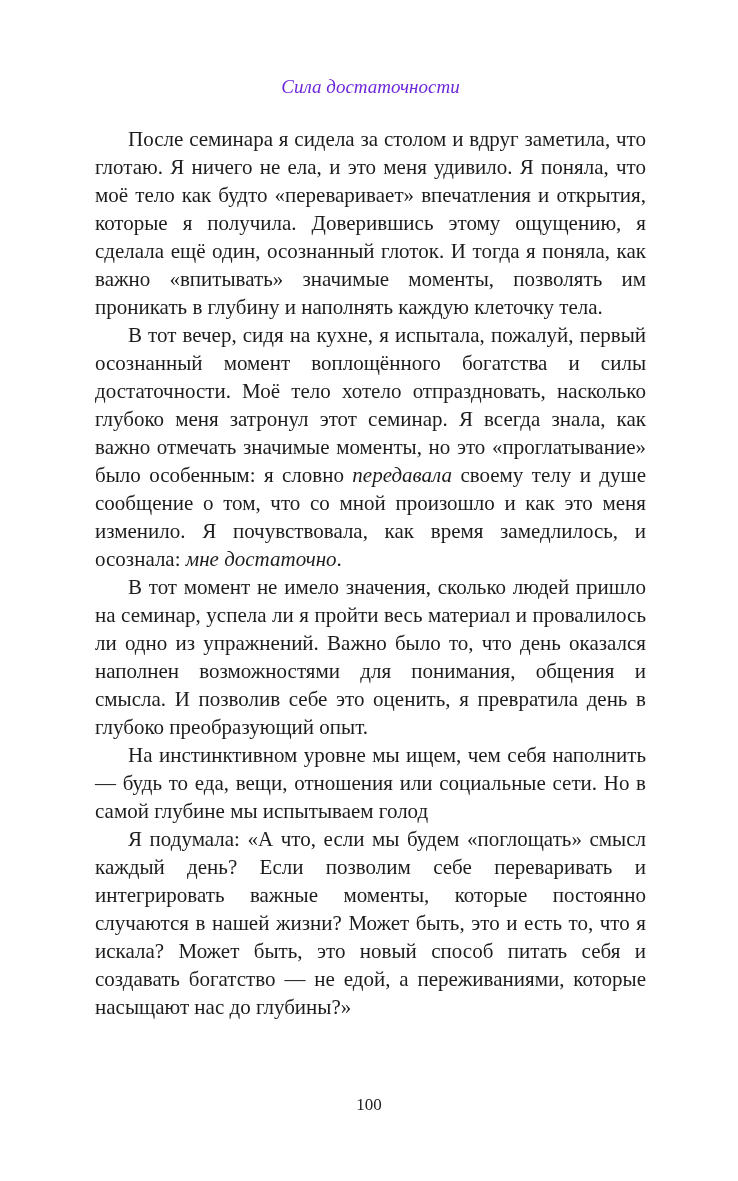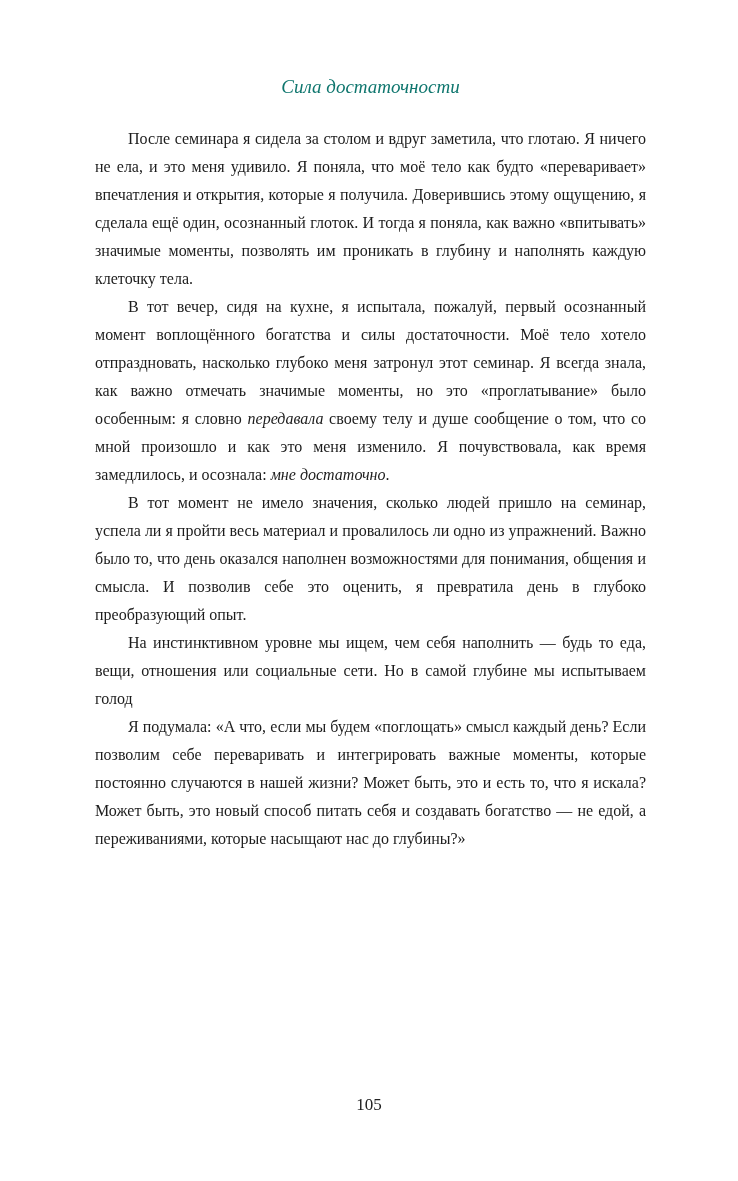--- a/index.html
+++ b/index.html
@@ -17,24 +17,24 @@
     font-family: "Liberation Serif", "DejaVu Serif", serif;
     color: #1c1c1c;
     overflow: hidden;
   }
   .running-title {
     text-align: center;
     font-style: italic;
     font-size: 19px;
     line-height: 1.2;
     margin-bottom: 26px;
-    color: #0f766e;
+    color: #6d28d9;
   }
   .body-text {
-    font-size: 16px;
+    font-size: 21px;
     line-height: 28px;
     text-align: justify;
   }
   .para {
     margin: 0;
     text-indent: 33px;
   }
   .para em {
   }
   .page-number {
@@ -54,14 +54,14 @@
   <div class="running-title">Сила достаточности</div>
 
   <div class="body-text">
       <p class="para"><span>После семинара я сидела за столом и вдруг заметила, что глотаю. Я ничего не ела, и это меня удивило. Я поняла, что моё тело как будто «переваривает» впечатления и открытия, которые я получила. Доверившись этому ощущению, я сделала ещё один, осознанный глоток. И тогда я поняла, как важно «впитывать» значимые моменты, позволять им проникать в глубину и наполнять каждую клеточку тела.</span></p>
       <p class="para"><span>В тот вечер, сидя на кухне, я испытала, пожалуй, первый осознанный момент воплощённого богатства и силы достаточности. Моё тело хотело отпраздновать, насколько глубоко меня затронул этот семинар. Я всегда знала, как важно отмечать значимые моменты, но это «проглатывание» было особенным: я словно </span><em>передавала</em><span> своему телу и душе сообщение о том, что со мной произошло и как это меня изменило. Я почувствовала, как время замедлилось, и осознала: </span><em>мне достаточно</em><span>.</span></p>
       <p class="para"><span>В тот момент не имело значения, сколько людей пришло на семинар, успела ли я пройти весь материал и провалилось ли одно из упражнений. Важно было то, что день оказался наполнен возможностями для понимания, общения и смысла. И позволив себе это оценить, я превратила день в глубоко преобразующий опыт.</span></p>
       <p class="para"><span>На инстинктивном уровне мы ищем, чем себя наполнить — будь то еда, вещи, отношения или социальные сети. Но в самой глубине мы испытываем голод</span></p>
       <p class="para"><span>Я подумала: «А что, если мы будем «поглощать» смысл каждый день? Если позволим себе переваривать и интегрировать важные моменты, которые постоянно случаются в нашей жизни? Может быть, это и есть то, что я искала? Может быть, это новый способ питать себя и создавать богатство — не едой, а переживаниями, которые насыщают нас до глубины?»</span></p>
     </div>
 
-  <div class="page-number">105</div>
+  <div class="page-number">100</div>
 </div>
 
 </body></html>

